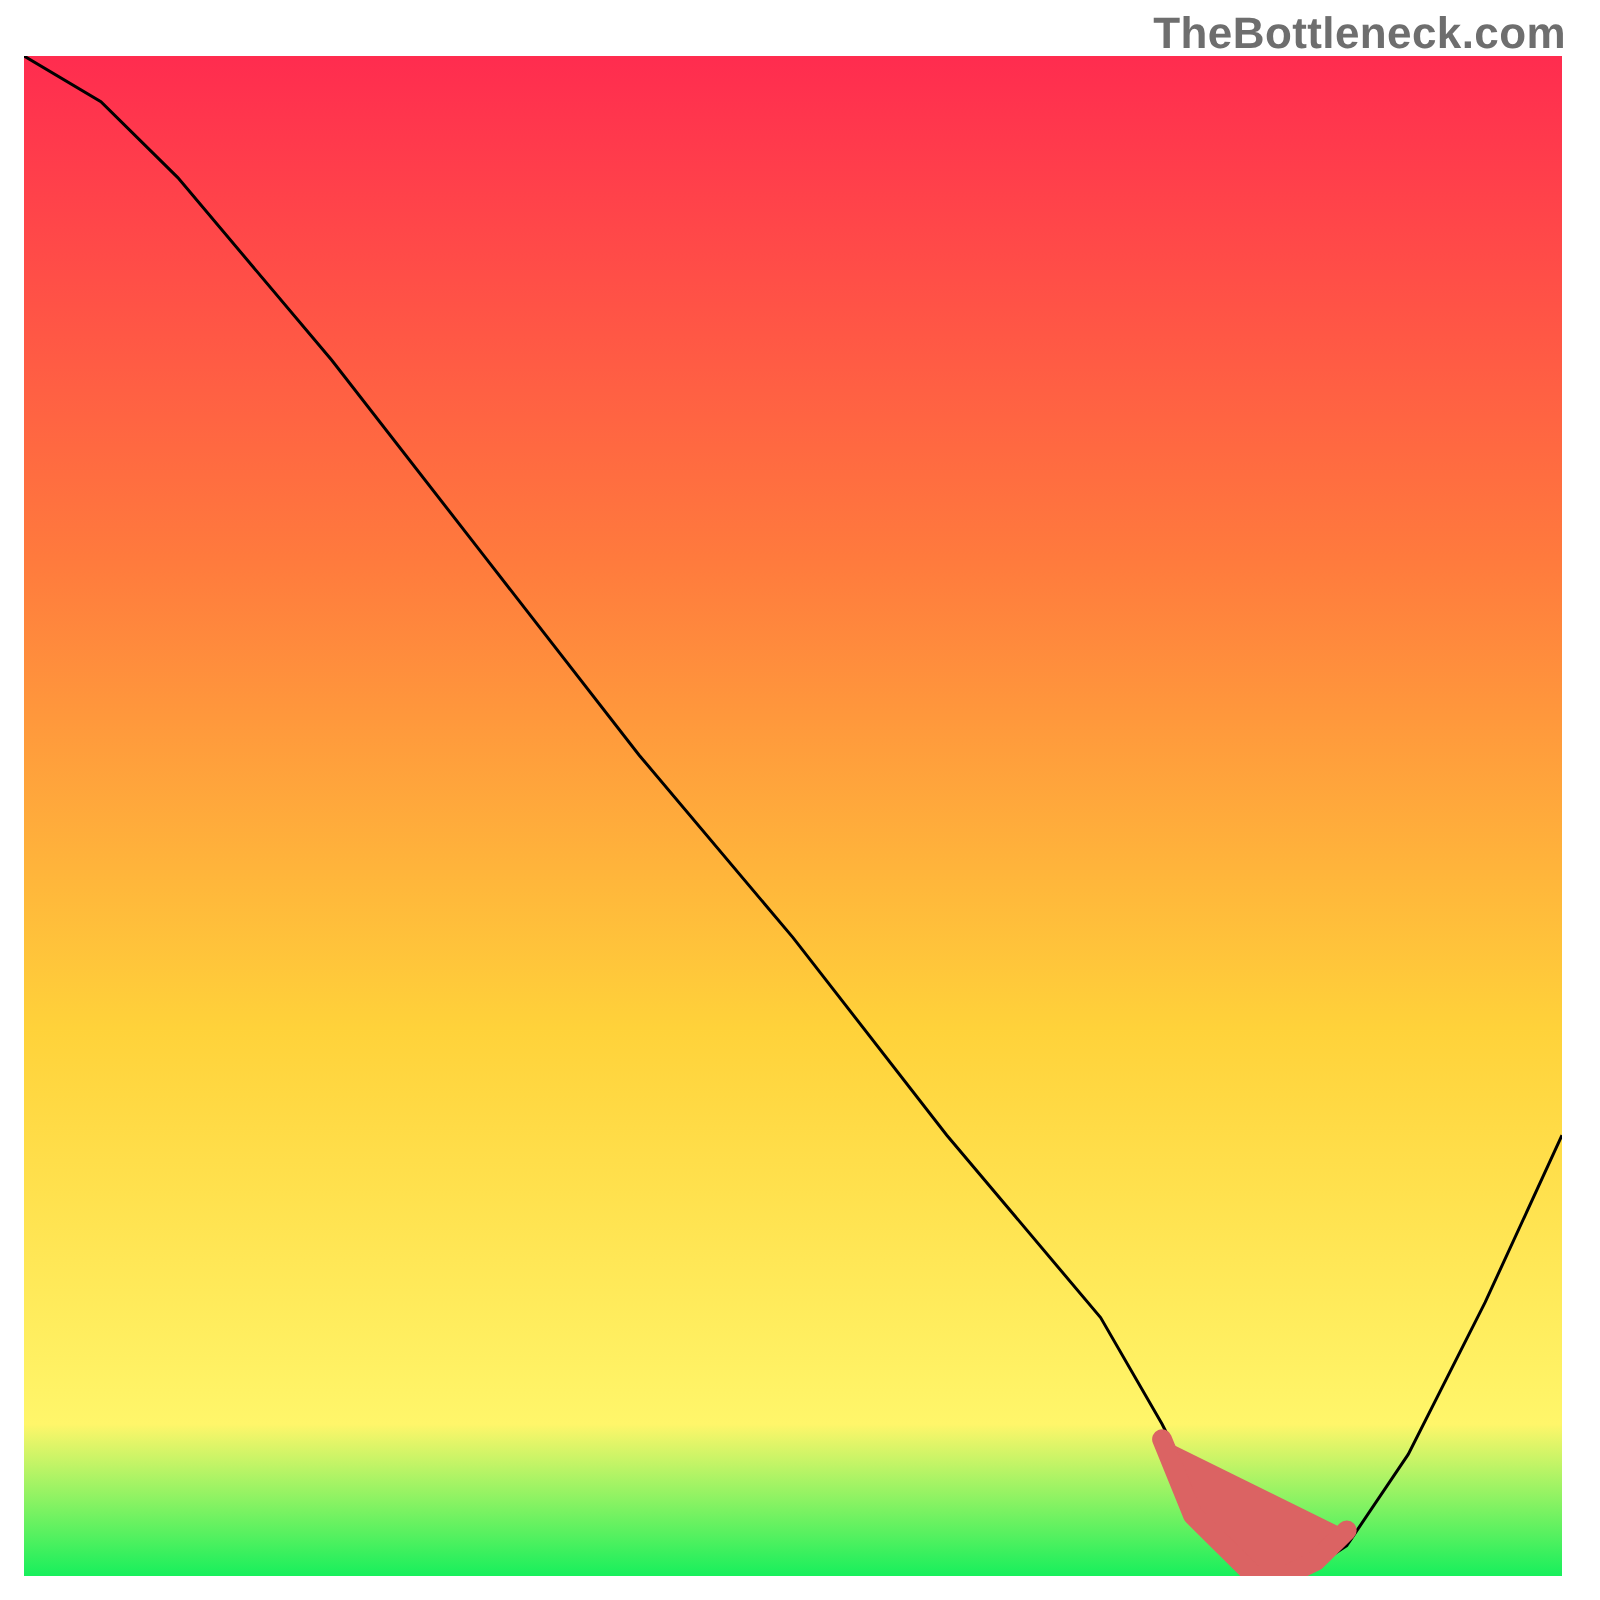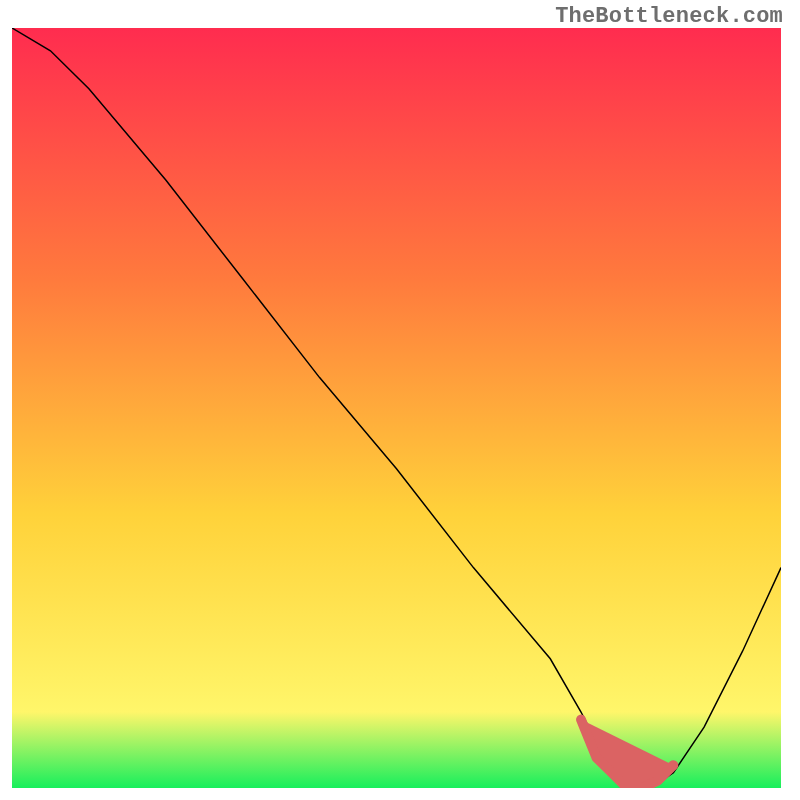--- a/index.html
+++ b/index.html
@@ -8,21 +8,20 @@
     width: 800px;
     height: 800px;
     overflow: hidden;
     background: #ffffff;
     font-family: Arial, Helvetica, sans-serif;
   }
   .stage {
     position: relative;
     width: 793px;
     height: 800px;
-    font-family: Liberation Mono, monospace;
   }
   .watermark {
     position: absolute;
     top: 4px;
     right: 10px;
     font-size: 22px;
     font-weight: 600;
     color: #6e6e6e;
     letter-spacing: 0.2px;
     z-index: 5;

